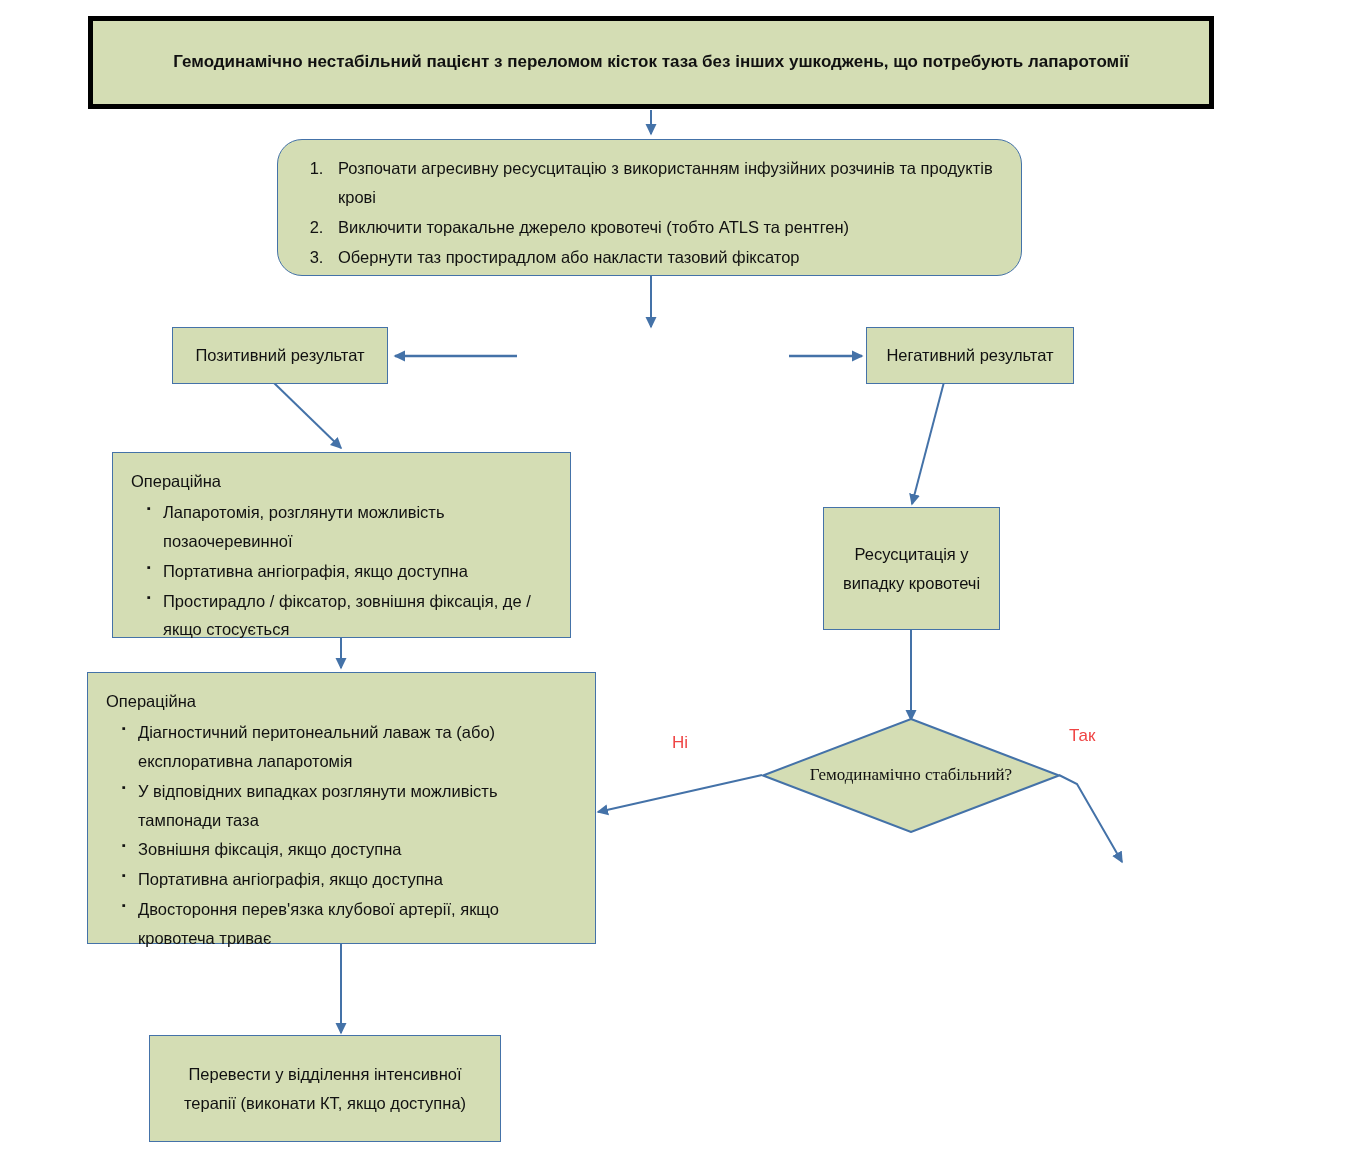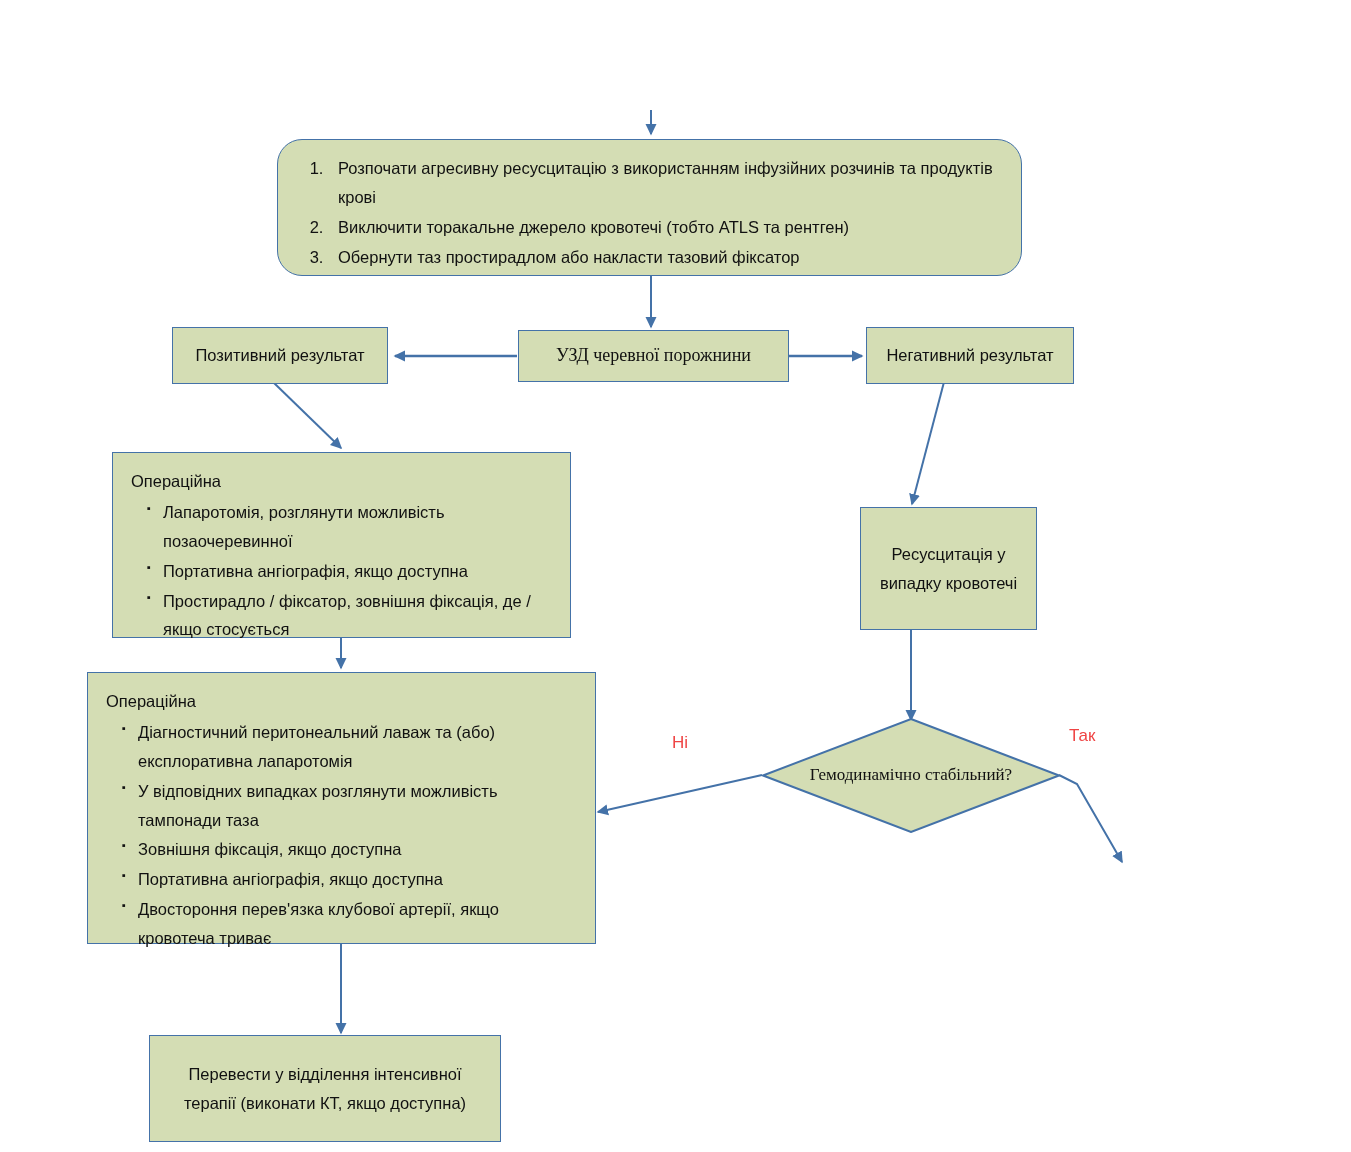--- a/index.html
+++ b/index.html
@@ -151,36 +151,36 @@
 
     <path d="M911,630 L911,720" stroke="#4472a8" stroke-width="2" fill="none" marker-end="url(#ahbig)"></path>
 
     <path d="M762,775 L598,812" stroke="#4472a8" stroke-width="2" fill="none" marker-end="url(#ahbig)"></path>
 
     <path d="M1059,775 L1077,784 L1122,862" stroke="#4472a8" stroke-width="2" fill="none" marker-end="url(#ahbig)"></path>
 
     <path d="M341,943 L341,1033" stroke="#4472a8" stroke-width="2" fill="none" marker-end="url(#ahbig)"></path>
   </svg>
 
+  <div class="node node-title-bar" style="left:88px; top:16px; width:1126px; height:93px;">
+    <span>Гемодинамічно нестабільний пацієнт з переломом кісток таза без інших ушкоджень, що потребують лапаротомії</span>
+  </div>
 
   <div class="node node-list" style="left:277px; top:139px; width:745px; height:137px;border-radius:25px;">
     <ol class="numlist">
       <li>Розпочати агресивну ресусцитацію з використанням інфузійних розчинів та продуктів крові</li>
       <li>Виключити торакальне джерело кровотечі (тобто ATLS та рентген)</li>
       <li>Обернути таз простирадлом або накласти тазовий фіксатор</li>
     </ol>
   </div>
 
   <div class="node node-center" style="left:172px; top:327px; width:216px; height:57px; font-size:16.5px;">
     <span>Позитивний результат</span>
   </div>
 
-  <div class="node node-center serif" style="left:518px; top:330px; width:271px; height:52px; font-size:18px;">
-    <span>УЗД черевної порожнини</span>
-  </div>
 
   <div class="node node-center" style="left:866px; top:327px; width:208px; height:57px; font-size:16.5px;">
     <span>Негативний результат</span>
   </div>
 
   <div class="node node-list" style="left:112px; top:452px; width:459px; height:186px;">
     <p class="blk-head">Операційна</p>
     <ul class="sqlist">
       <li><span class="bullet">▪</span><span>Лапаротомія, розглянути можливість позаочеревинної</span></li>
       <li><span class="bullet">▪</span><span>Портативна ангіографія, якщо доступна</span></li>
@@ -192,21 +192,21 @@
     <p class="blk-head">Операційна</p>
     <ul class="sqlist">
       <li><span class="bullet">▪</span><span>Діагностичний перитонеальний лаваж та (або) експлоративна лапаротомія</span></li>
       <li><span class="bullet">▪</span><span>У відповідних випадках розглянути можливість тампонади таза</span></li>
       <li><span class="bullet">▪</span><span>Зовнішня фіксація, якщо доступна</span></li>
       <li><span class="bullet">▪</span><span>Портативна ангіографія, якщо доступна</span></li>
       <li><span class="bullet">▪</span><span>Двостороння перев'язка клубової артерії, якщо кровотеча триває</span></li>
     </ul>
   </div>
 
-  <div class="node node-center" style="left:860px; top:507px; width:177px; height:123px; font-size:16.5px; padding:16px 10px;">
+  <div class="node node-center" style="left:823px; top:507px; width:177px; height:123px; font-size:16.5px; padding:16px 10px;">
     <span>Ресусцитація у випадку кровотечі</span>
   </div>
 
   <div class="diamond-wrap" style="left:762px; top:718px; width:298px; height:115px;">
     <svg width="298" height="115" viewBox="0 0 298 115" xmlns="http://www.w3.org/2000/svg">
       <polygon points="149,1 297,57.5 149,114 1,57.5" fill="#d4ddb4" stroke="#4472a8" stroke-width="2"></polygon>
     </svg>
     <div class="diamond-label">
       <span>Гемодинамічно стабільний?</span>
     </div>

